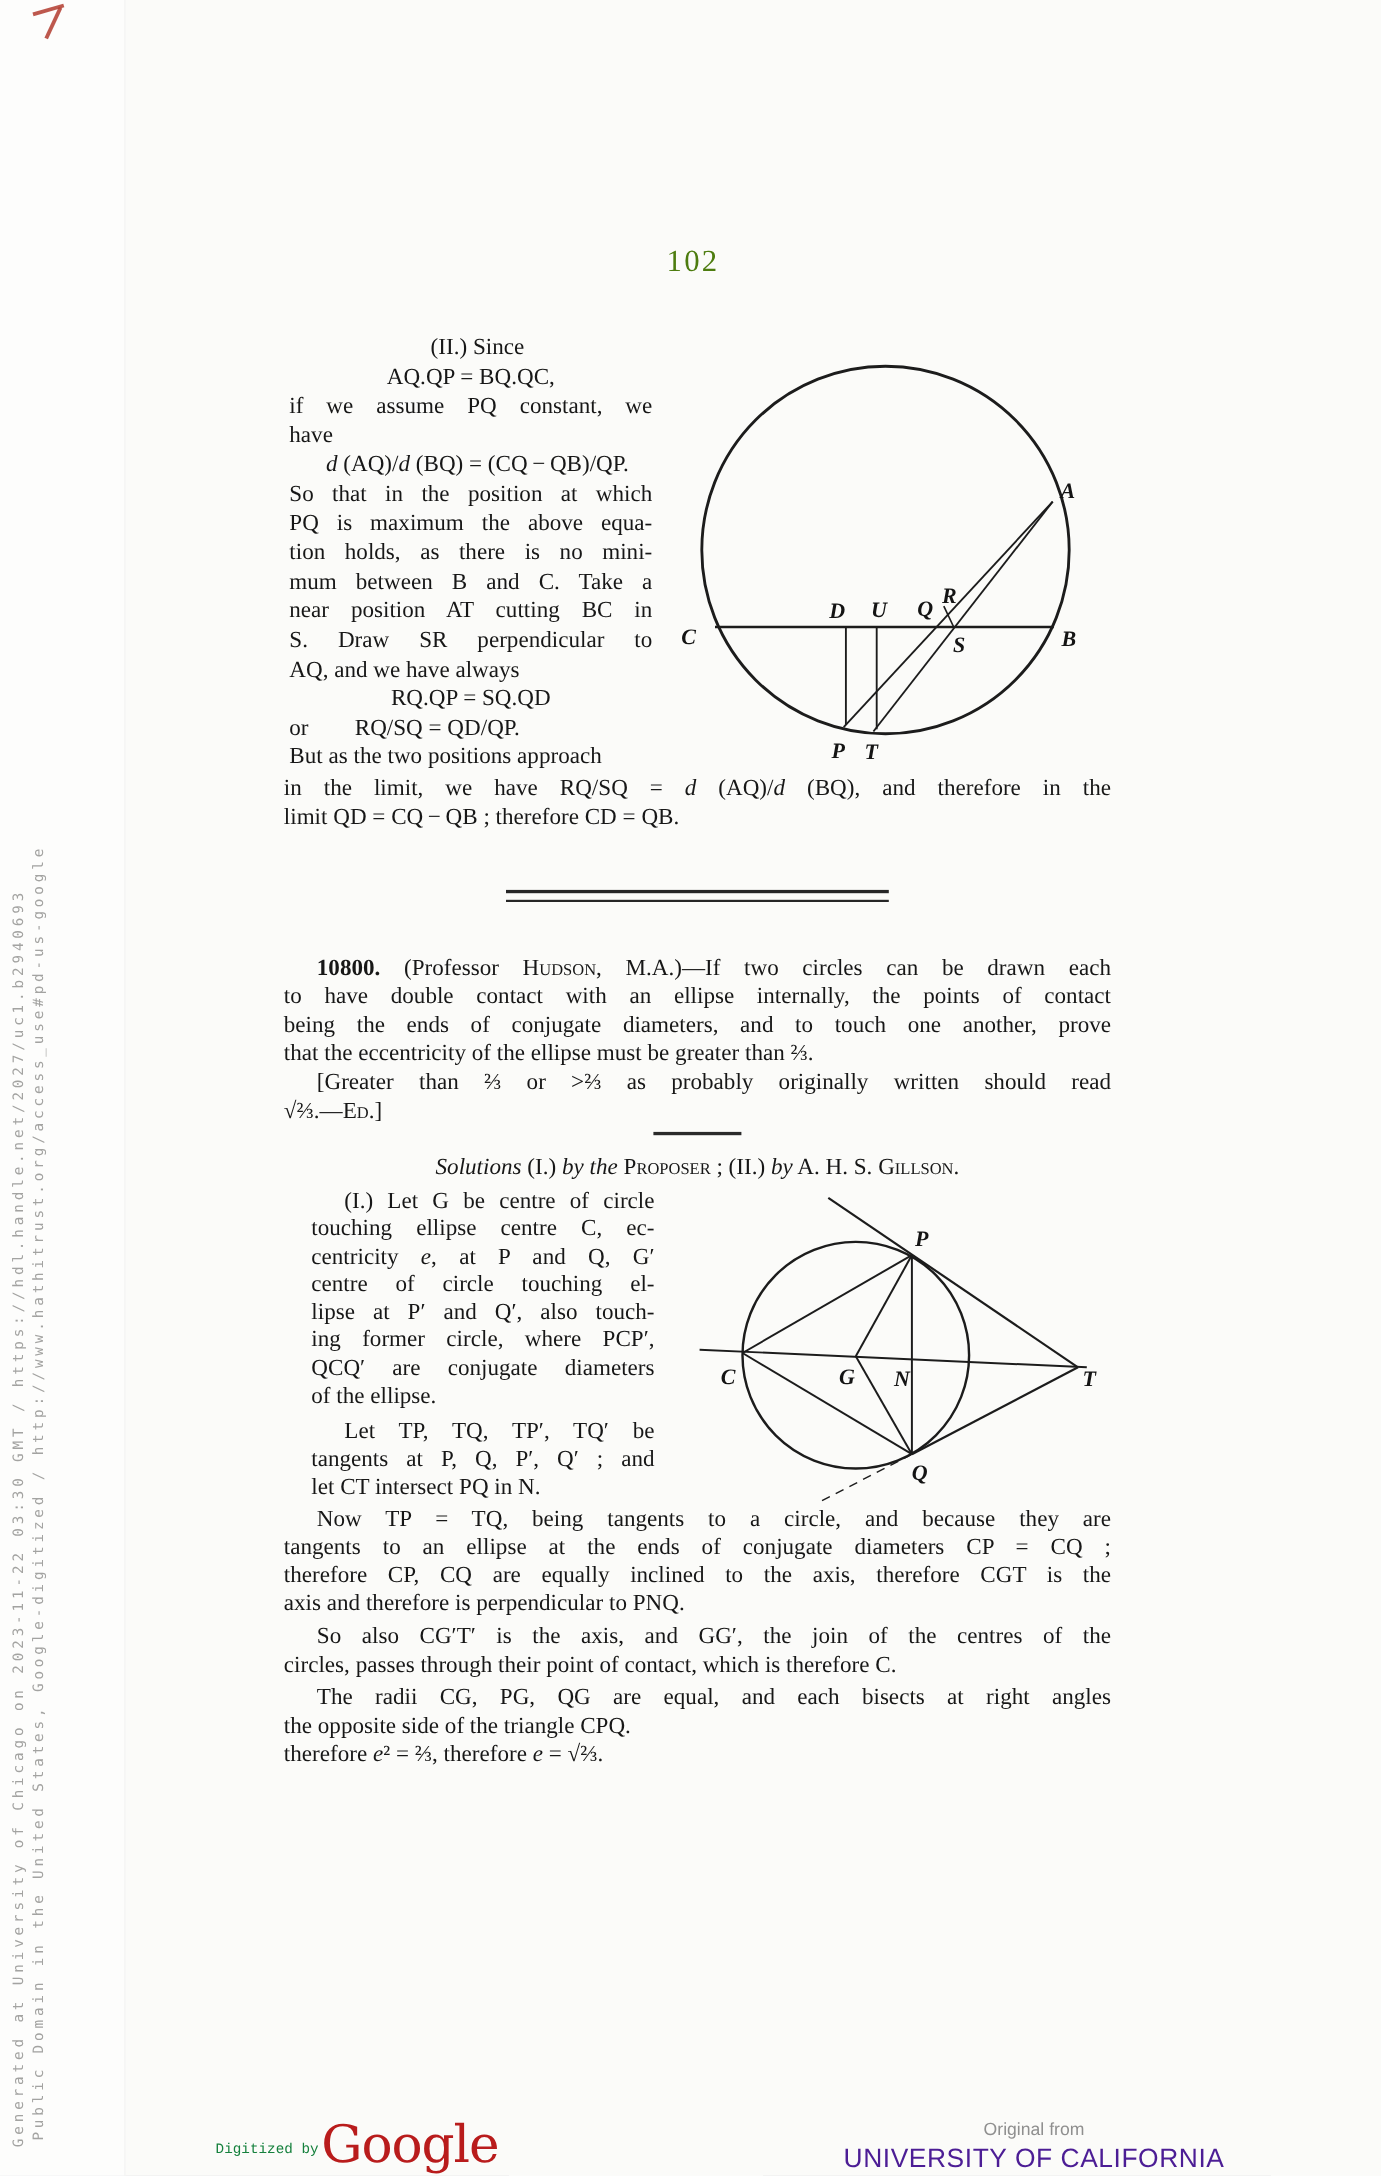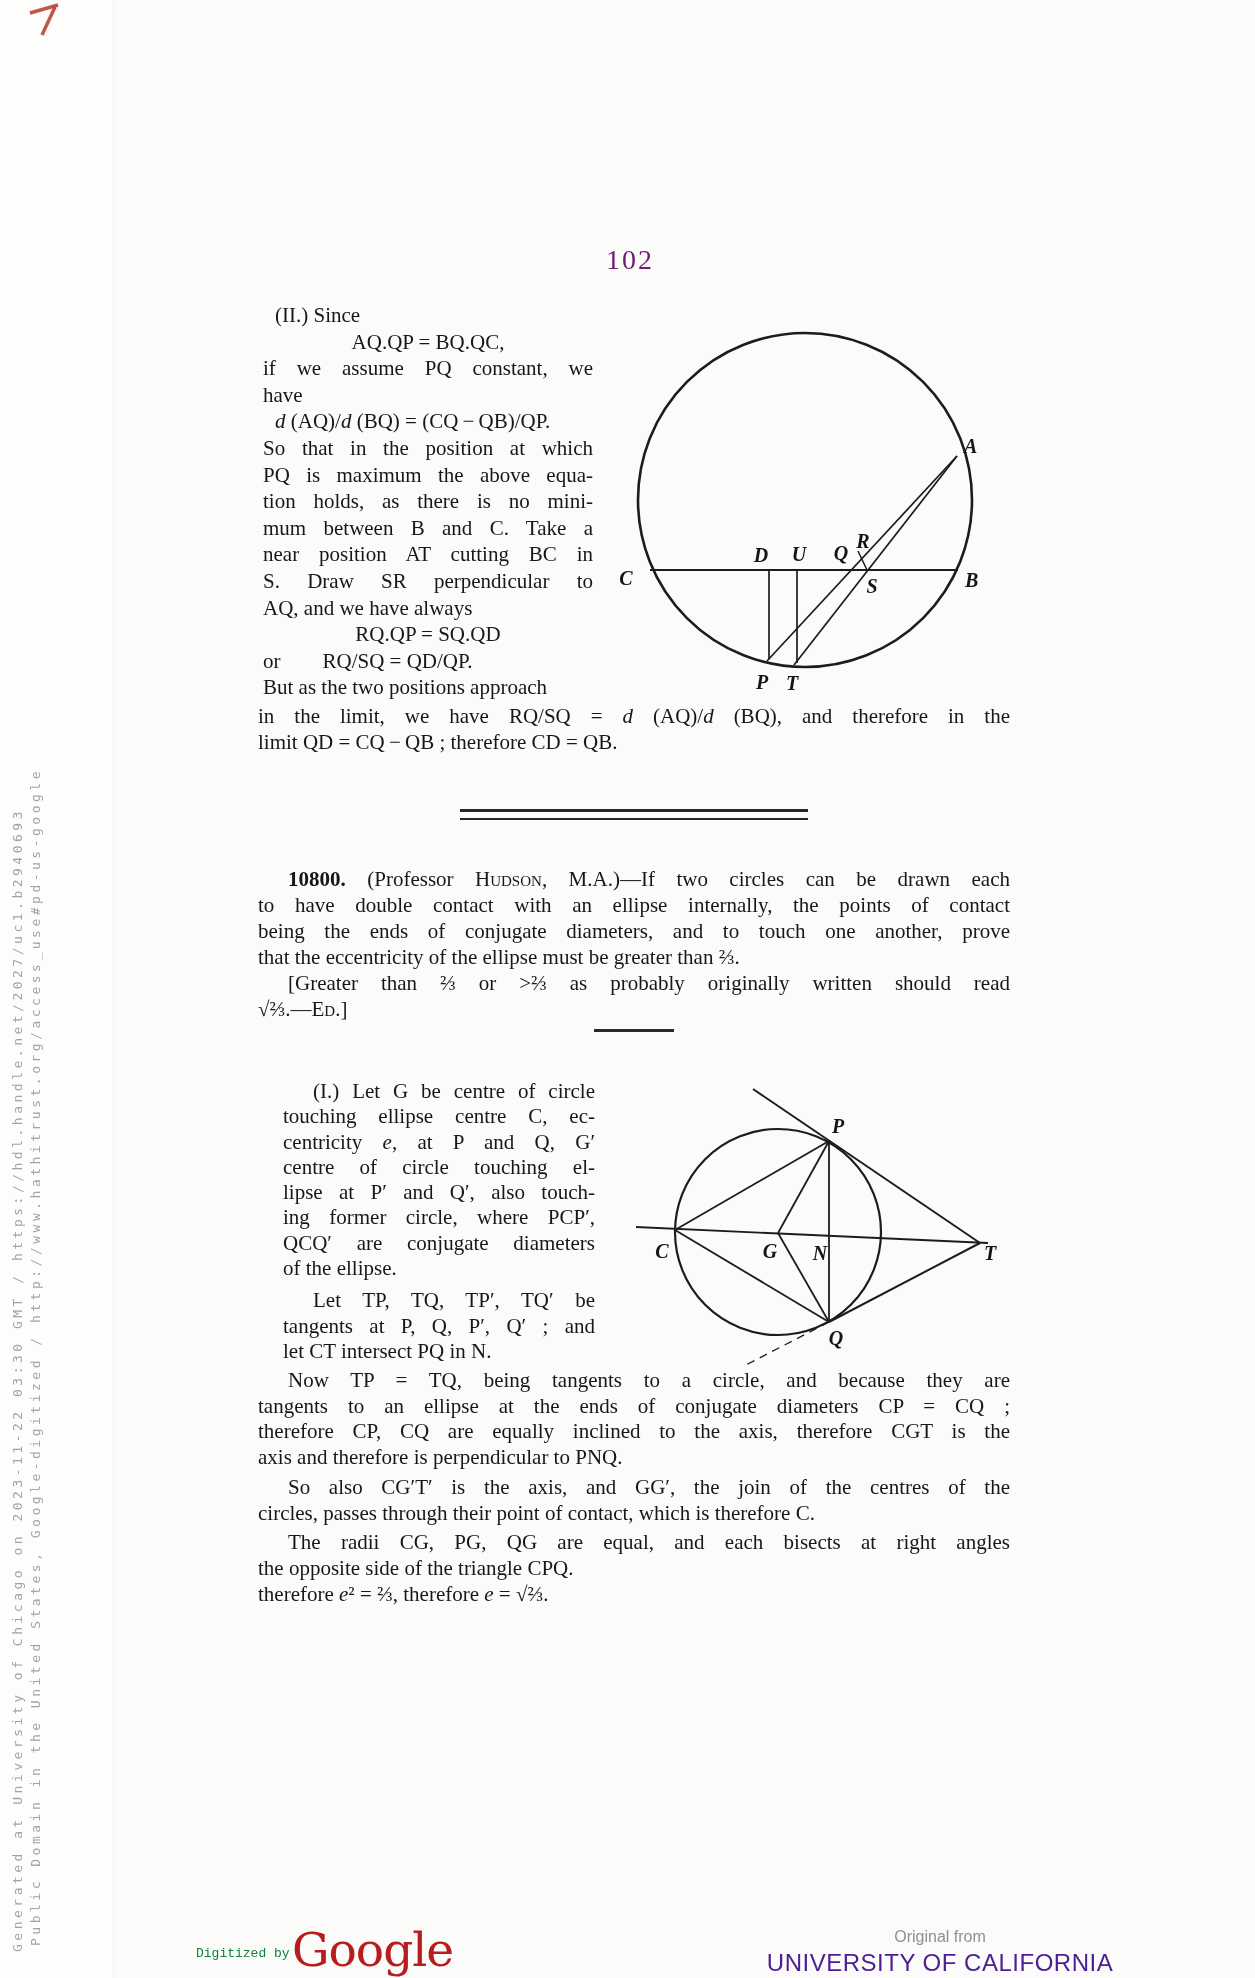--- a/index.html
+++ b/index.html
@@ -1,35 +1,35 @@
 <!DOCTYPE html>
 <html><head>
 <meta charset="utf-8">
 <style>
   html,body{margin:0;padding:0;background:#e8e8e6;}
   .page{position:relative;width:1255px;height:1978px;background:#fbfbf9;overflow:hidden;
         font-family:"Liberation Serif","DejaVu Serif",serif;color:#171717;}
   .scan-strip{position:absolute;left:0;top:0;width:113px;height:100%;background:#fdfdfc;border-right:1px solid rgba(0,0,0,0.045);}
   .vtext{position:absolute;transform-origin:0 0;transform:rotate(-90deg);white-space:nowrap;
          font-family:"DejaVu Sans Mono",monospace;font-size:13px;letter-spacing:3.5px;color:#a3a3a1;}
-  .pageno{position:absolute;left:560px;top:244px;width:140px;text-align:center;
-          font-size:28px;letter-spacing:2px;color:#701a75;}
+  .pageno{position:absolute;left:560px;top:222px;width:140px;text-align:center;
+          font-size:28px;letter-spacing:2px;color:#4d7c0f;}
   .blk{position:absolute;font-size:21px;}
   .ln{white-space:nowrap;}
   .jln .ln{white-space:normal;}
   .b1{left:263px;top:302px;width:330px;line-height:26.6px;}
   .b1b{left:258px;top:703px;width:752px;line-height:26.4px;}
   .b2{left:258px;top:866px;width:752px;line-height:26px;}
   .b3{left:258px;top:1048px;width:752px;text-align:center;}
   .b4{left:283px;top:1079px;width:312px;line-height:25.3px;}
   .b5{left:258px;top:1368px;width:752px;line-height:25.7px;}
   .ln.c{text-align:center;white-space:normal;}
   .ln.j{text-align:justify;text-align-last:justify;white-space:normal;}
   .ln.i{text-indent:30px;}
-  .ln.i2{text-indent:12px;}
+  .ln.i2{text-indent:12px;text-align:center;}
   .ln.g{margin-top:7px;}
   .ln.g2{margin-top:4px;}
   .it{font-style:italic;}
   .sc{font-variant:small-caps;}
   .bold{font-weight:bold;}
   .rule2{position:absolute;left:460px;top:809px;width:348px;height:6px;
          border-top:3px solid #262626;border-bottom:2px solid #262626;}
   .rule1{position:absolute;left:594px;top:1029px;width:80px;height:3px;background:#2a2a2a;}
   svg.fig{position:absolute;overflow:visible;}
   .fig line,.fig circle,.fig path{stroke:#1c1c1c;fill:none;}
@@ -111,20 +111,23 @@
       <div class="ln i j"><span class="bold">10800.</span><span>  (Professor </span><span class="sc">Hudson</span><span>, M.A.)—If two circles can be drawn each</span></div>
       <div class="ln j">to have double contact with an ellipse internally, the points of contact</div>
       <div class="ln j">being the ends of conjugate diameters, and to touch one another, prove</div>
       <div class="ln ">that the eccentricity of the ellipse must be greater than ⅔.</div>
       <div class="ln i j">[Greater than ⅔ or &gt;⅔ as probably originally written should read</div>
       <div class="ln "><span>√⅔.—</span><span class="sc">Ed</span><span>.]</span></div>
     </div>
 
   <div class="rule1"></div>
 
+  <div class="blk b3">
+      <div class="ln c"><span class="it">Solutions</span><span> (I.) </span><span class="it">by the</span><span> </span><span class="sc">Proposer</span><span> ;  (II.) </span><span class="it">by</span><span> A. H. S. </span><span class="sc">Gillson</span><span>.</span></div>
+    </div>
 
   <div class="blk b4">
       <div class="ln i j">(I.) Let G be centre of circle</div>
       <div class="ln j">touching ellipse centre C, ec-</div>
       <div class="ln j"><span>centricity </span><span class="it">e</span><span>, at P and Q, G′</span></div>
       <div class="ln j">centre of circle touching el-</div>
       <div class="ln j">lipse at P′ and Q′, also touch-</div>
       <div class="ln j">ing former circle, where PCP′,</div>
       <div class="ln j">QCQ′ are conjugate diameters</div>
       <div class="ln ">of the ellipse.</div>

